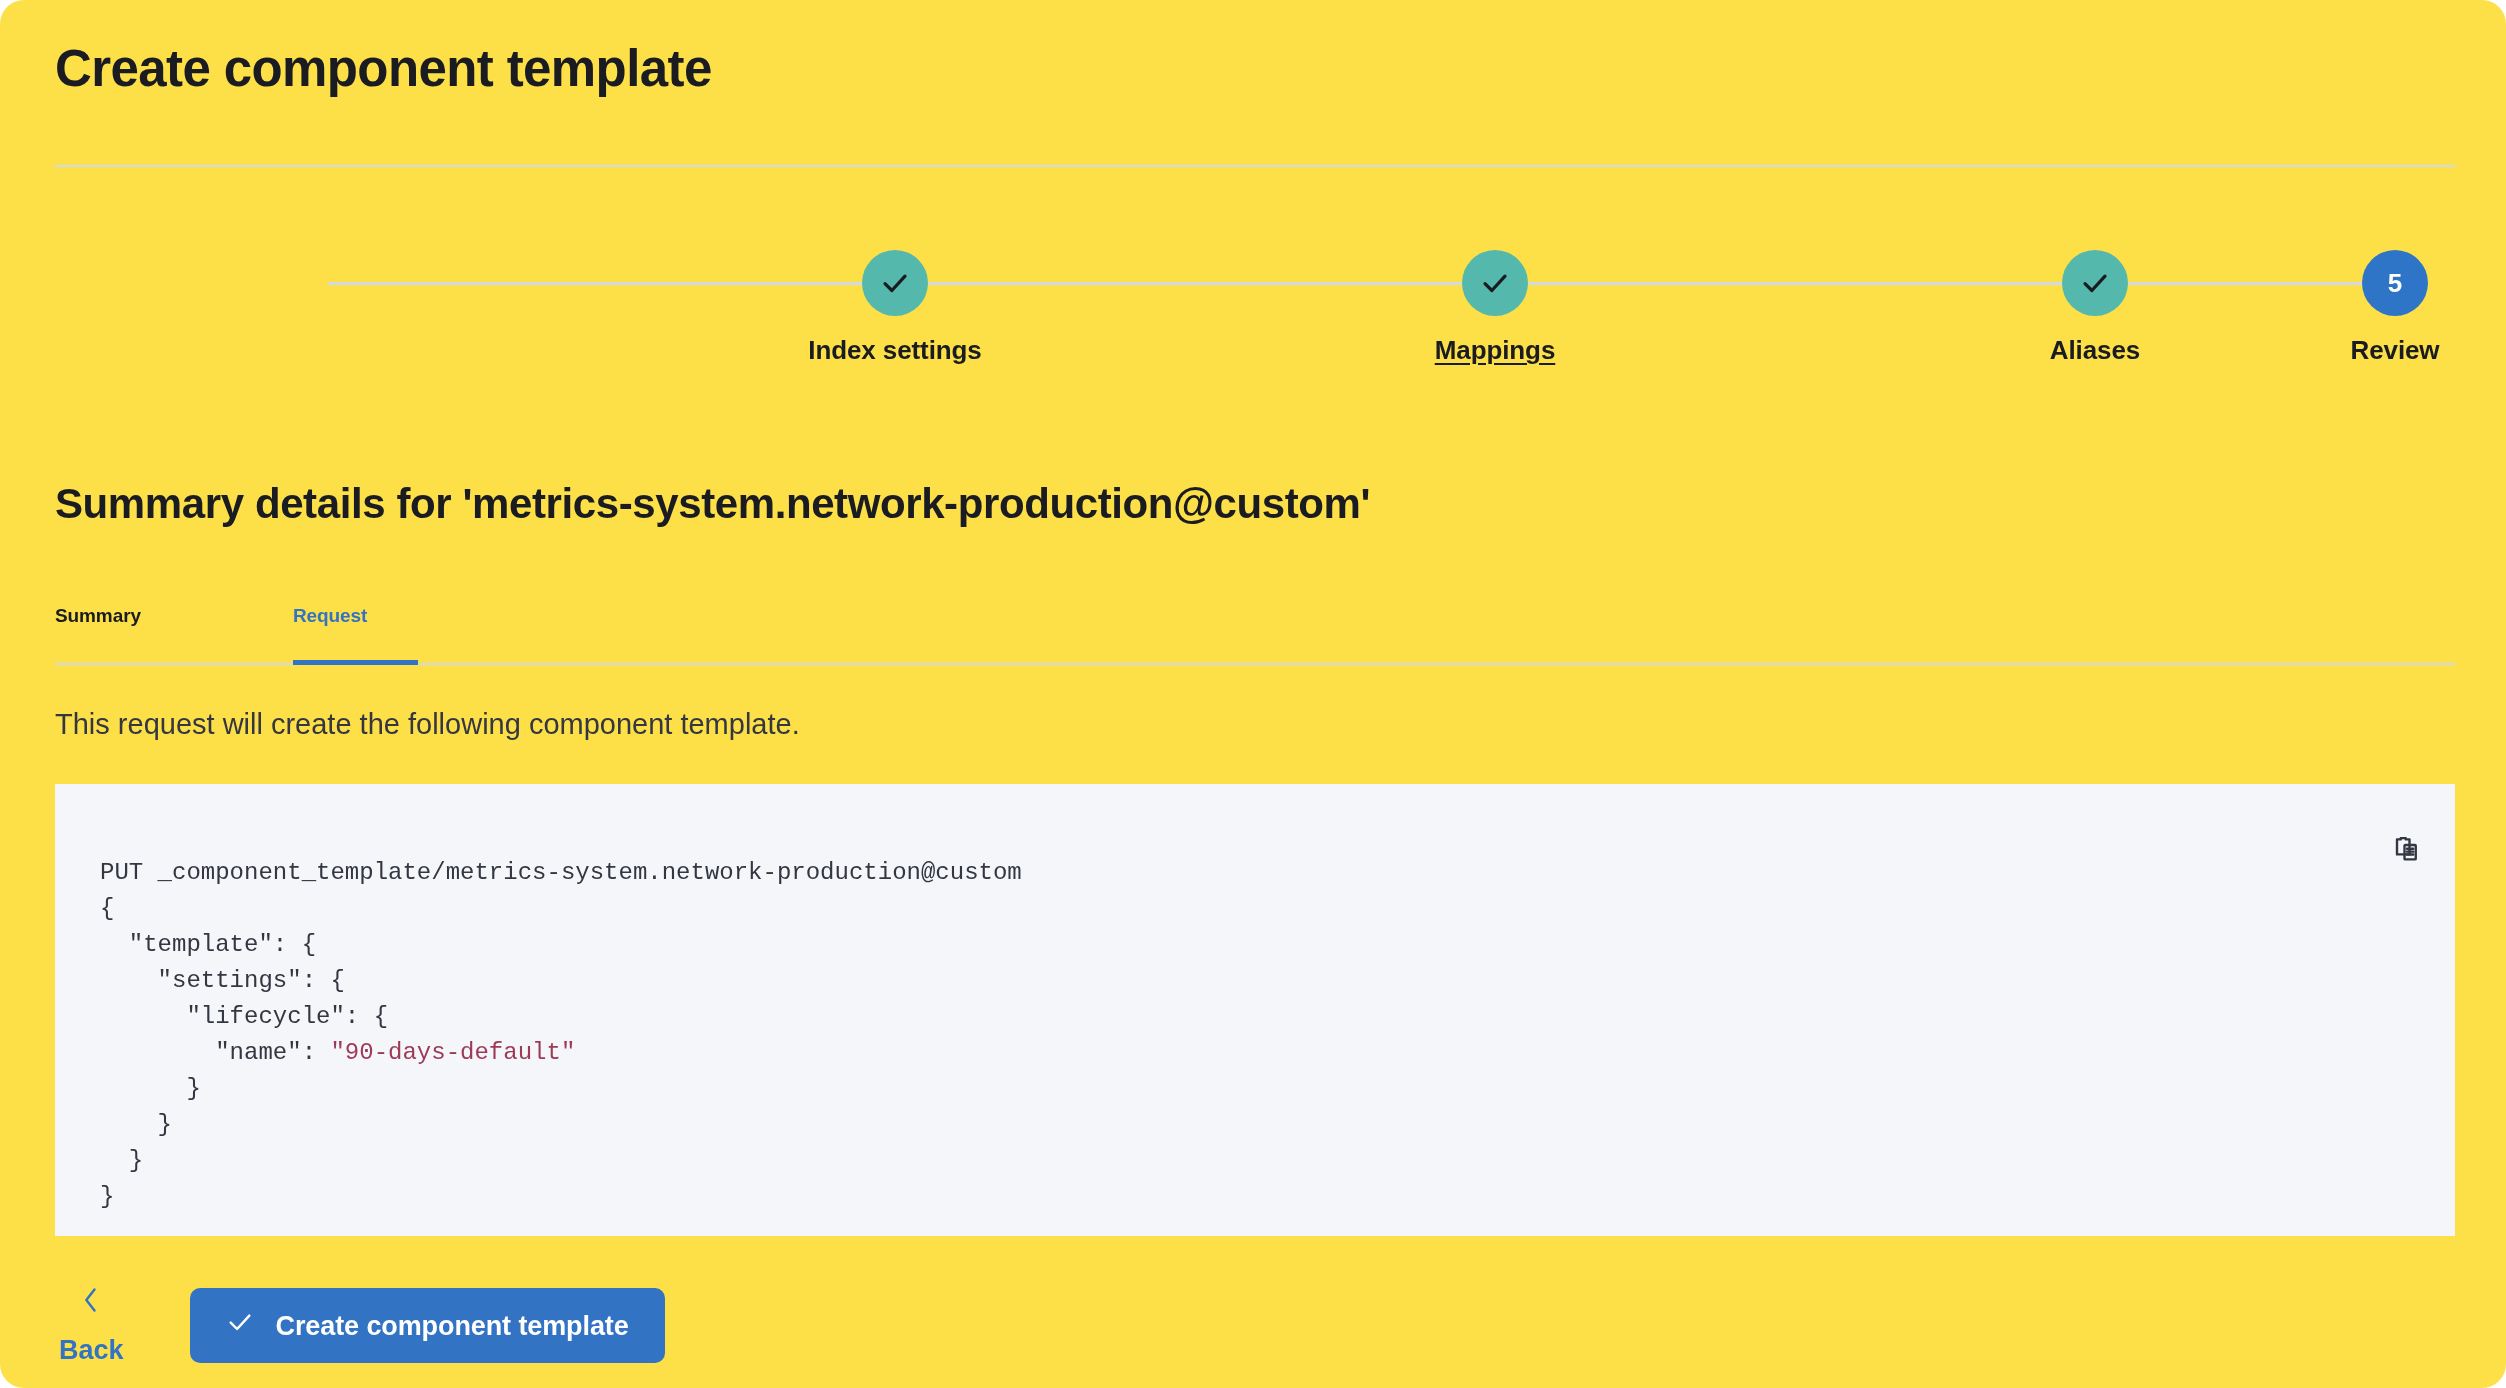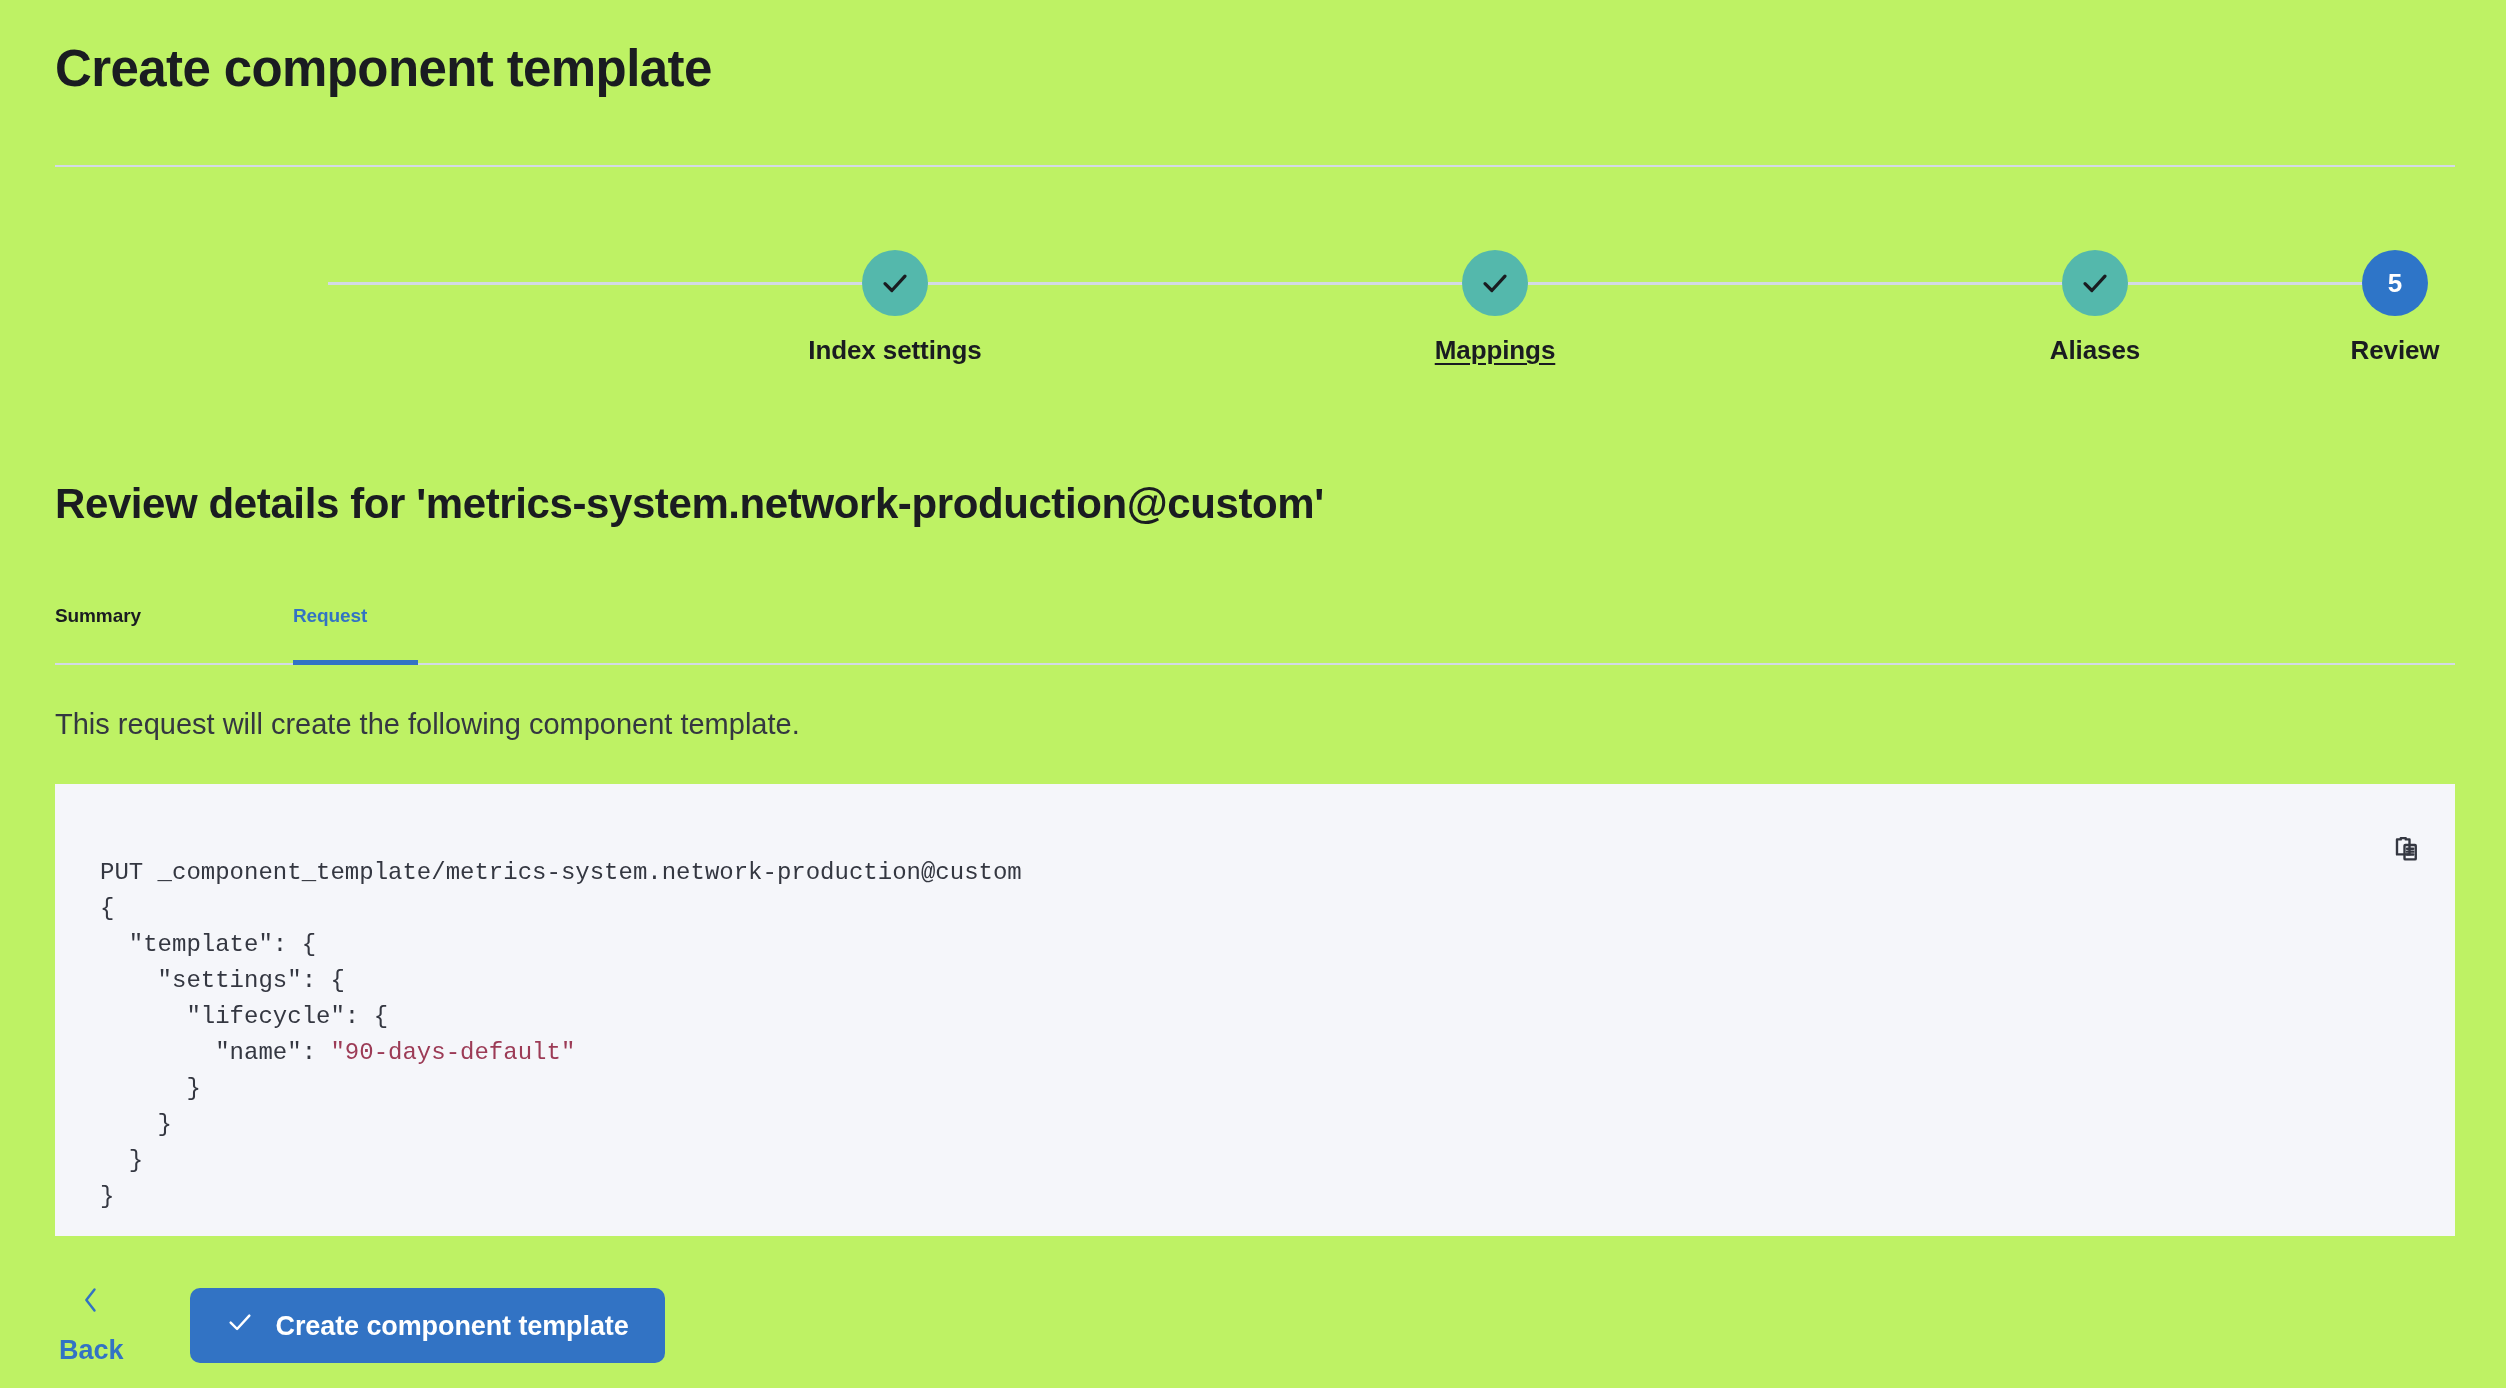--- a/index.html
+++ b/index.html
@@ -7,22 +7,23 @@
     width: 2506px;
     height: 1388px;
     background: #ffffff;
     font-family: "Liberation Sans", sans-serif;
     -webkit-font-smoothing: antialiased;
   }
   .page {
     position: relative;
     width: 2506px;
     height: 1388px;
-    background: #bef264;
+    background: #fde047;
     overflow: hidden;
+    border-radius: 24px;
   }
 
   
   .page-title {
     position: absolute;
     left: 55px;
     top: 40px;
     font-size: 51px;
     line-height: 58px;
     font-weight: 700;
@@ -284,21 +285,21 @@
     </div>
 
     <div class="step" style="left:2340px;">
       <div class="step-circle current">
         <span class="num">5</span>
       </div>
       <div class="step-label">Review</div>
     </div>
   </div>
 
-  <h2 class="section-title">Review details for 'metrics-system.network-production@custom'</h2>
+  <h2 class="section-title">Summary details for 'metrics-system.network-production@custom'</h2>
 
   <div class="tabs">
     <div class="tabs-baseline"></div>
     <div class="tab inactive">Summary</div>
     <div class="tab active">Request</div>
     <div class="tab-underline"></div>
   </div>
 
   <p class="description">This request will create the following component template.</p>
 

